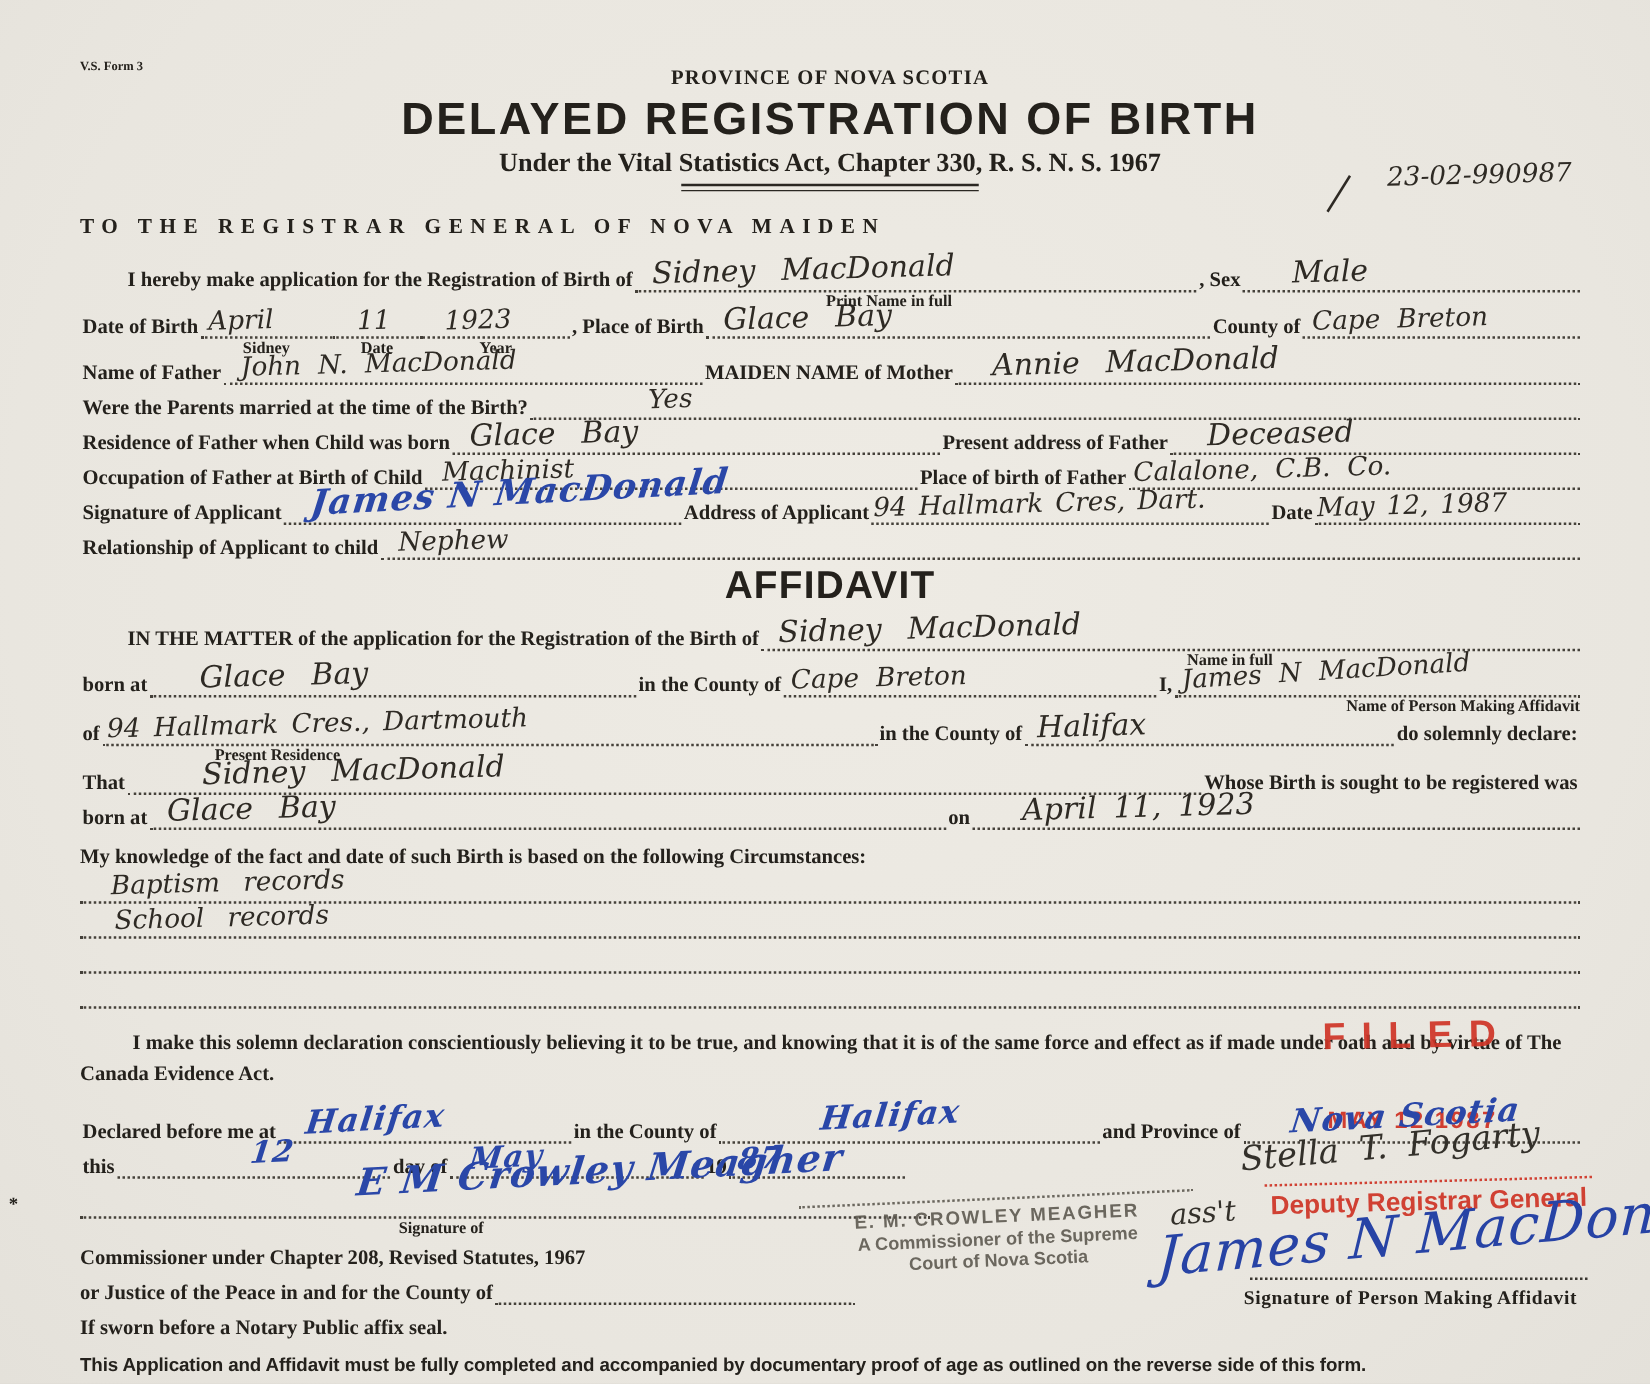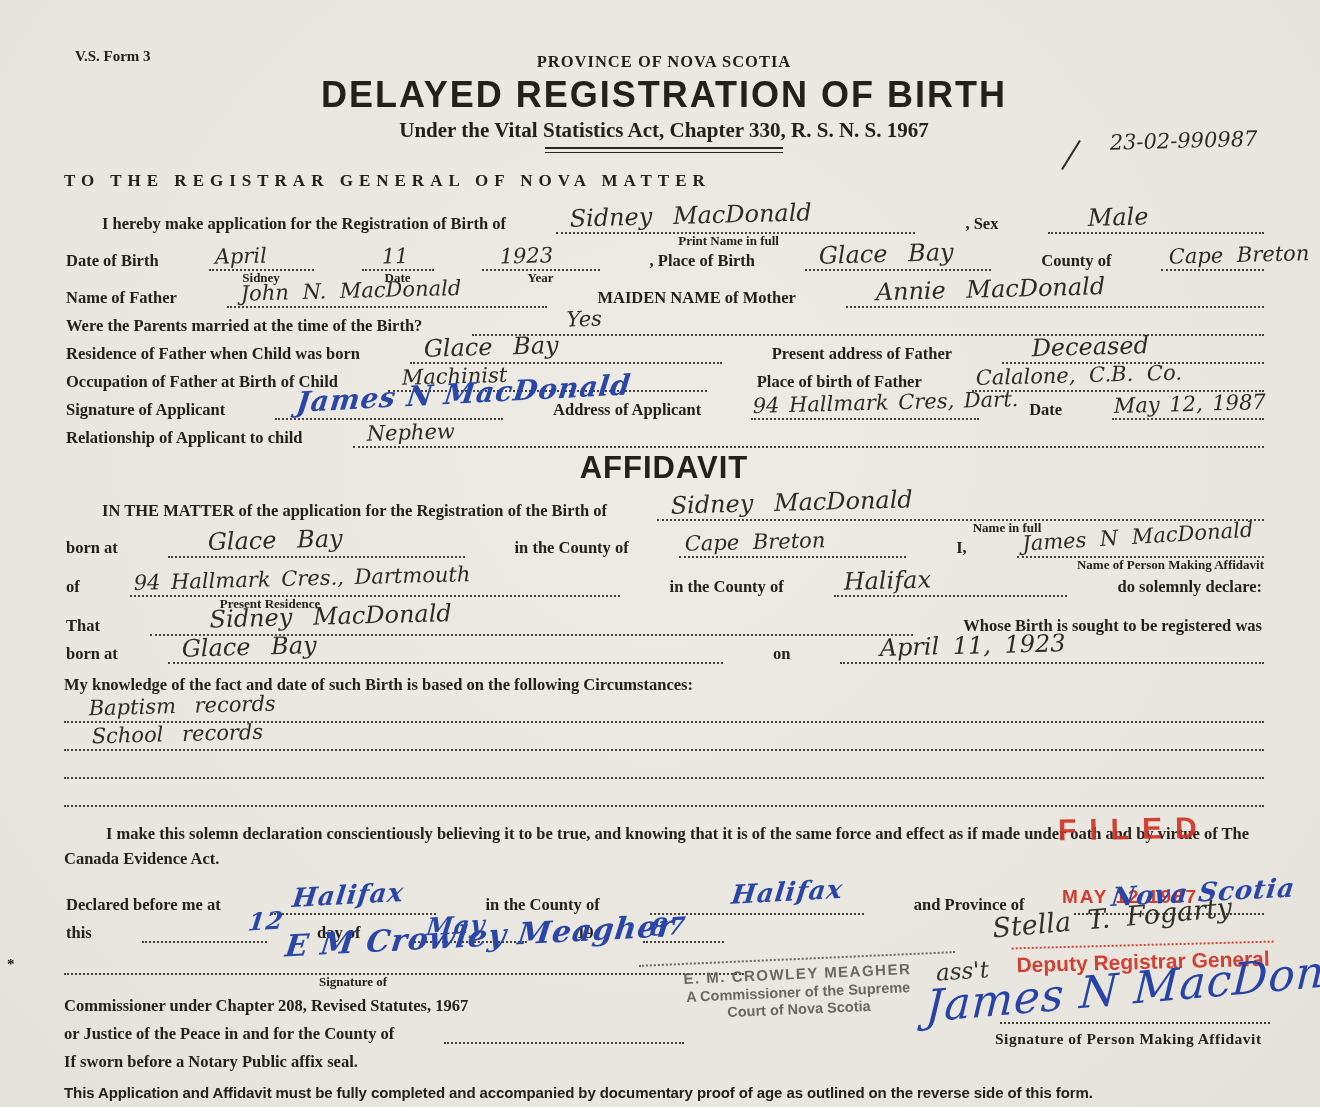--- a/index.html
+++ b/index.html
@@ -6,32 +6,32 @@
   .page {
     position:relative; width:1320px; height:1107px; overflow:hidden;
     background:#ebe8e1;
     background-image: radial-gradient(ellipse at 50% 40%, #eeebe4 0%, #e9e6df 70%, #e4e1da 100%);
     font-family:"Liberation Serif", serif; color:#24211c;
   }
   .content { position:relative; padding:40px 56px 0 64px; }
 
   
   .hdr { position:relative; text-align:center; }
-  .form-no { position:absolute; left:11px; top:8px; font-weight:bold; font-size:15px; }
+  .form-no { position:absolute; left:0; top:8px; font-weight:bold; font-size:10px; }
   .province { font-weight:bold; font-size:16.5px; letter-spacing:1px; padding-top:12px; }
   .title { font-weight:bold; font-size:36px; letter-spacing:2px; margin-top:2px; font-family:"Liberation Sans", sans-serif; }
   .subtitle { font-weight:bold; font-size:21px; margin-top:2px; }
   .rule { width:238px; margin:4px auto 0; border-top:2.5px solid #2a2722; border-bottom:1.5px solid #2a2722; height:3px; }
   .file-no { position:absolute; right:6px; top:88px; font-size:25px; }
   .slash { position:absolute; left:-42px; top:26px; width:34px; border-top:2.5px solid #2e2a24; transform:rotate(-58deg); }
 
   .addressee { margin-top:18px; font-weight:bold; font-size:17px; letter-spacing:6px; }
 
   
-  .fline { display:flex; align-items:flex-end; height:27px; position:relative; font-weight:bold; font-size:16.5px;gap:48px; }
+  .fline { display:flex; align-items:flex-end; height:27px; position:relative; font-weight:bold; font-size:16.5px; }
   .lb { white-space:nowrap; padding:0 2px; }
   .fill { flex:1; border-bottom:2px dotted #45413a; position:relative; min-width:14px; }
   .mt10 { margin-top:10px; } .mt12 { margin-top:12px; } .mt1 { margin-top:1px; }
   .mt4 { margin-top:4px; } .mt8 { margin-top:8px; } .mt14 { margin-top:14px; } .mt2 { margin-top:2px; }
   .ind { padding-left:38px; }
 
   .hw {
     font-family:"DejaVu Serif", serif; font-style:italic; color:#2e2a24;
     font-size:21px; line-height:1; display:inline-block; position:relative;
     transform:rotate(-1.5deg); transform-origin:left bottom;
@@ -101,21 +101,21 @@
       <div class="province">PROVINCE OF NOVA SCOTIA</div>
       <div class="title">DELAYED REGISTRATION OF BIRTH</div>
       <div class="subtitle">Under the Vital Statistics Act, Chapter 330, R. S. N. S. 1967</div>
       <div class="rule"></div>
       <div class="file-no">
         <span class="slash"></span>
         <span class="hw">23-02-990987</span>
       </div>
     </div>
 
-    <div class="addressee">TO THE REGISTRAR GENERAL OF NOVA MATTER</div>
+    <div class="addressee">TO THE REGISTRAR GENERAL OF NOVA MAIDEN</div>
 
     <div class="fline" style="margin-top:16px">
       <span class="lb ind">I hereby make application for the Registration of Birth of</span>
       <span class="fill" style="flex:3">
         <span class="hw big">Sidney MacDonald</span>
         <span class="sub" style="left:34%">Print Name in full</span>
       </span>
       <span class="lb">, Sex</span>
       <span class="fill" style="flex:1.8">
         <span class="hw big" style="padding-left:40px">Male</span>

